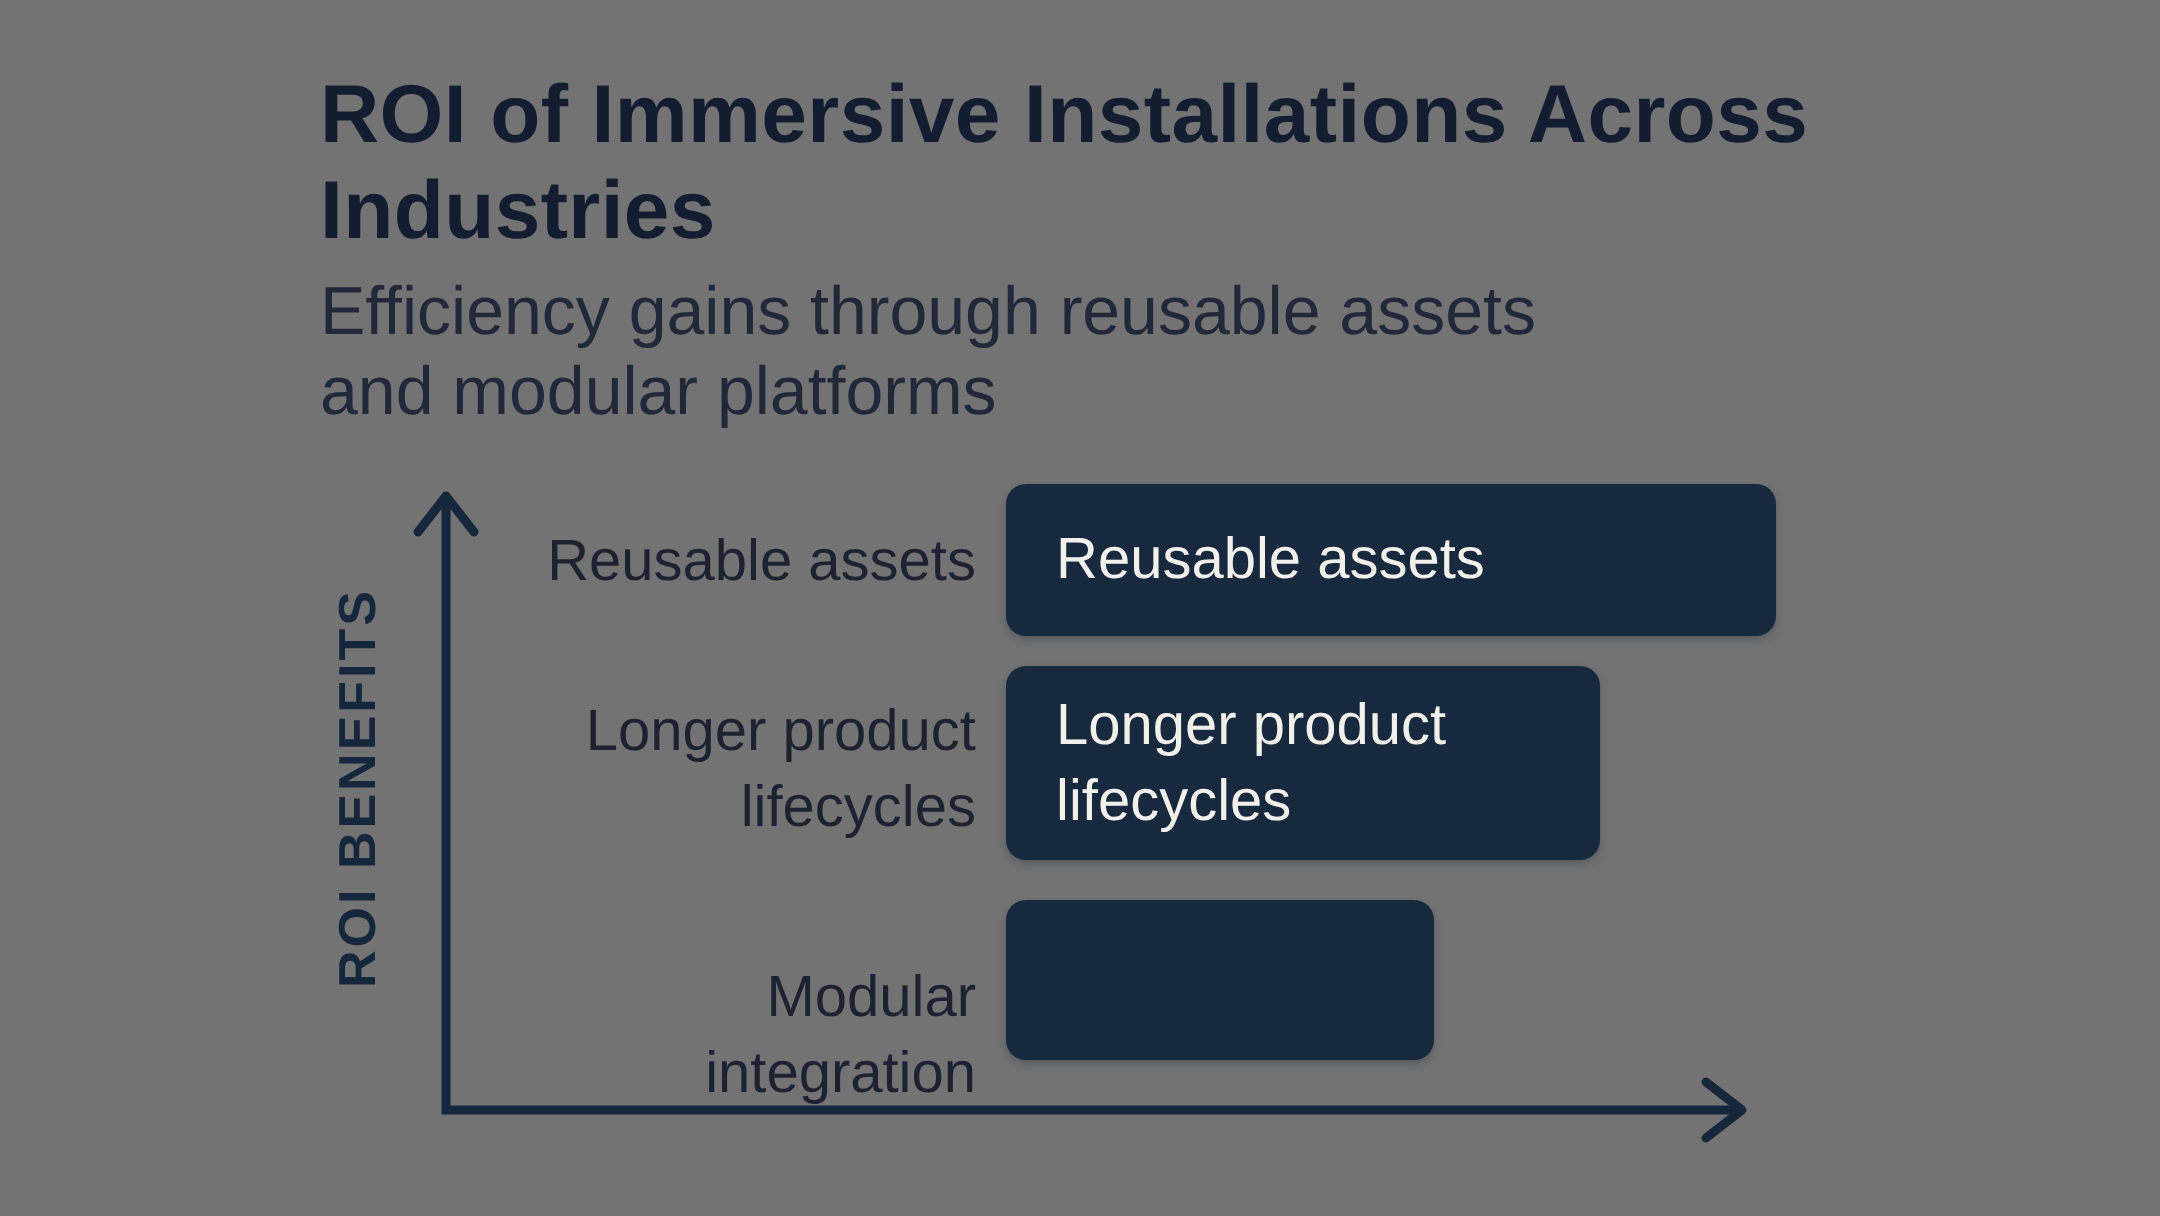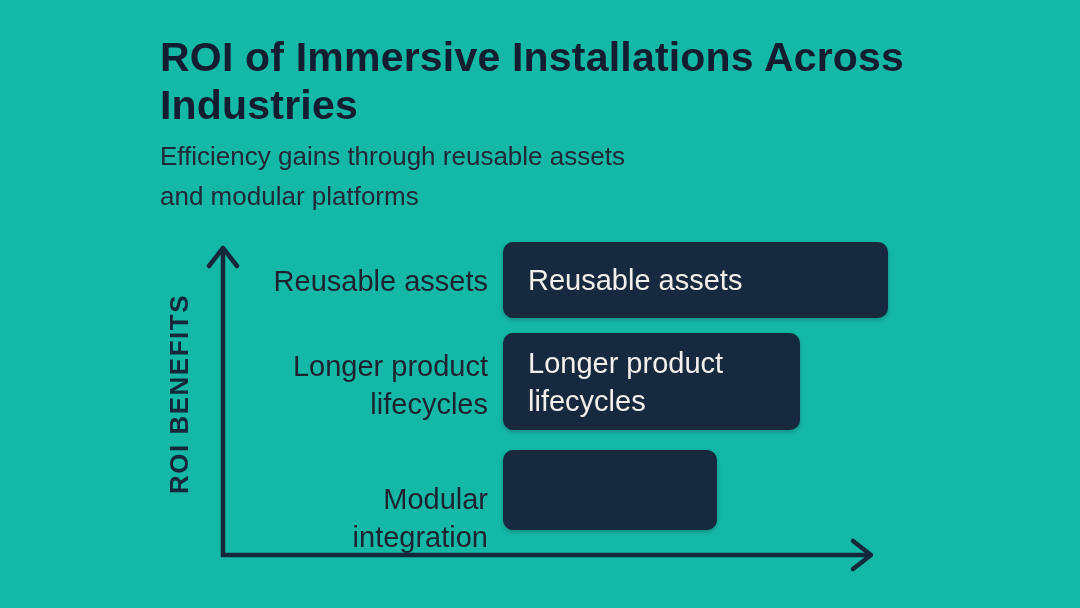--- a/index.html
+++ b/index.html
@@ -4,38 +4,38 @@
 <style>
   html, body { margin: 0; padding: 0; }
   body {
     width: 1080px; height: 608px;
     font-family: "Liberation Sans", sans-serif;
     overflow: hidden;
   }
   .canvas {
     position: relative;
     width: 1080px; height: 608px;
-    background: #14b8a6;
+    background: #737373;
   }
   .page-title {
     position: absolute;
     left: 160px; top: 33px;
     width: 760px;
     font-size: 41px;
     font-weight: 700;
     line-height: 48px;
     letter-spacing: 0.2px;
     color: #131d31;
     white-space: pre-line;
   }
   .page-subtitle {
     position: absolute;
     left: 160px; top: 136px;
     width: 700px;
-    font-size: 26px;
+    font-size: 34px;
     font-weight: 400;
     line-height: 40px;
     color: #21283a;
     white-space: pre-line;
   }
   .axes-svg {
     position: absolute;
     left: 0; top: 0;
     width: 1080px; height: 608px;
   }

